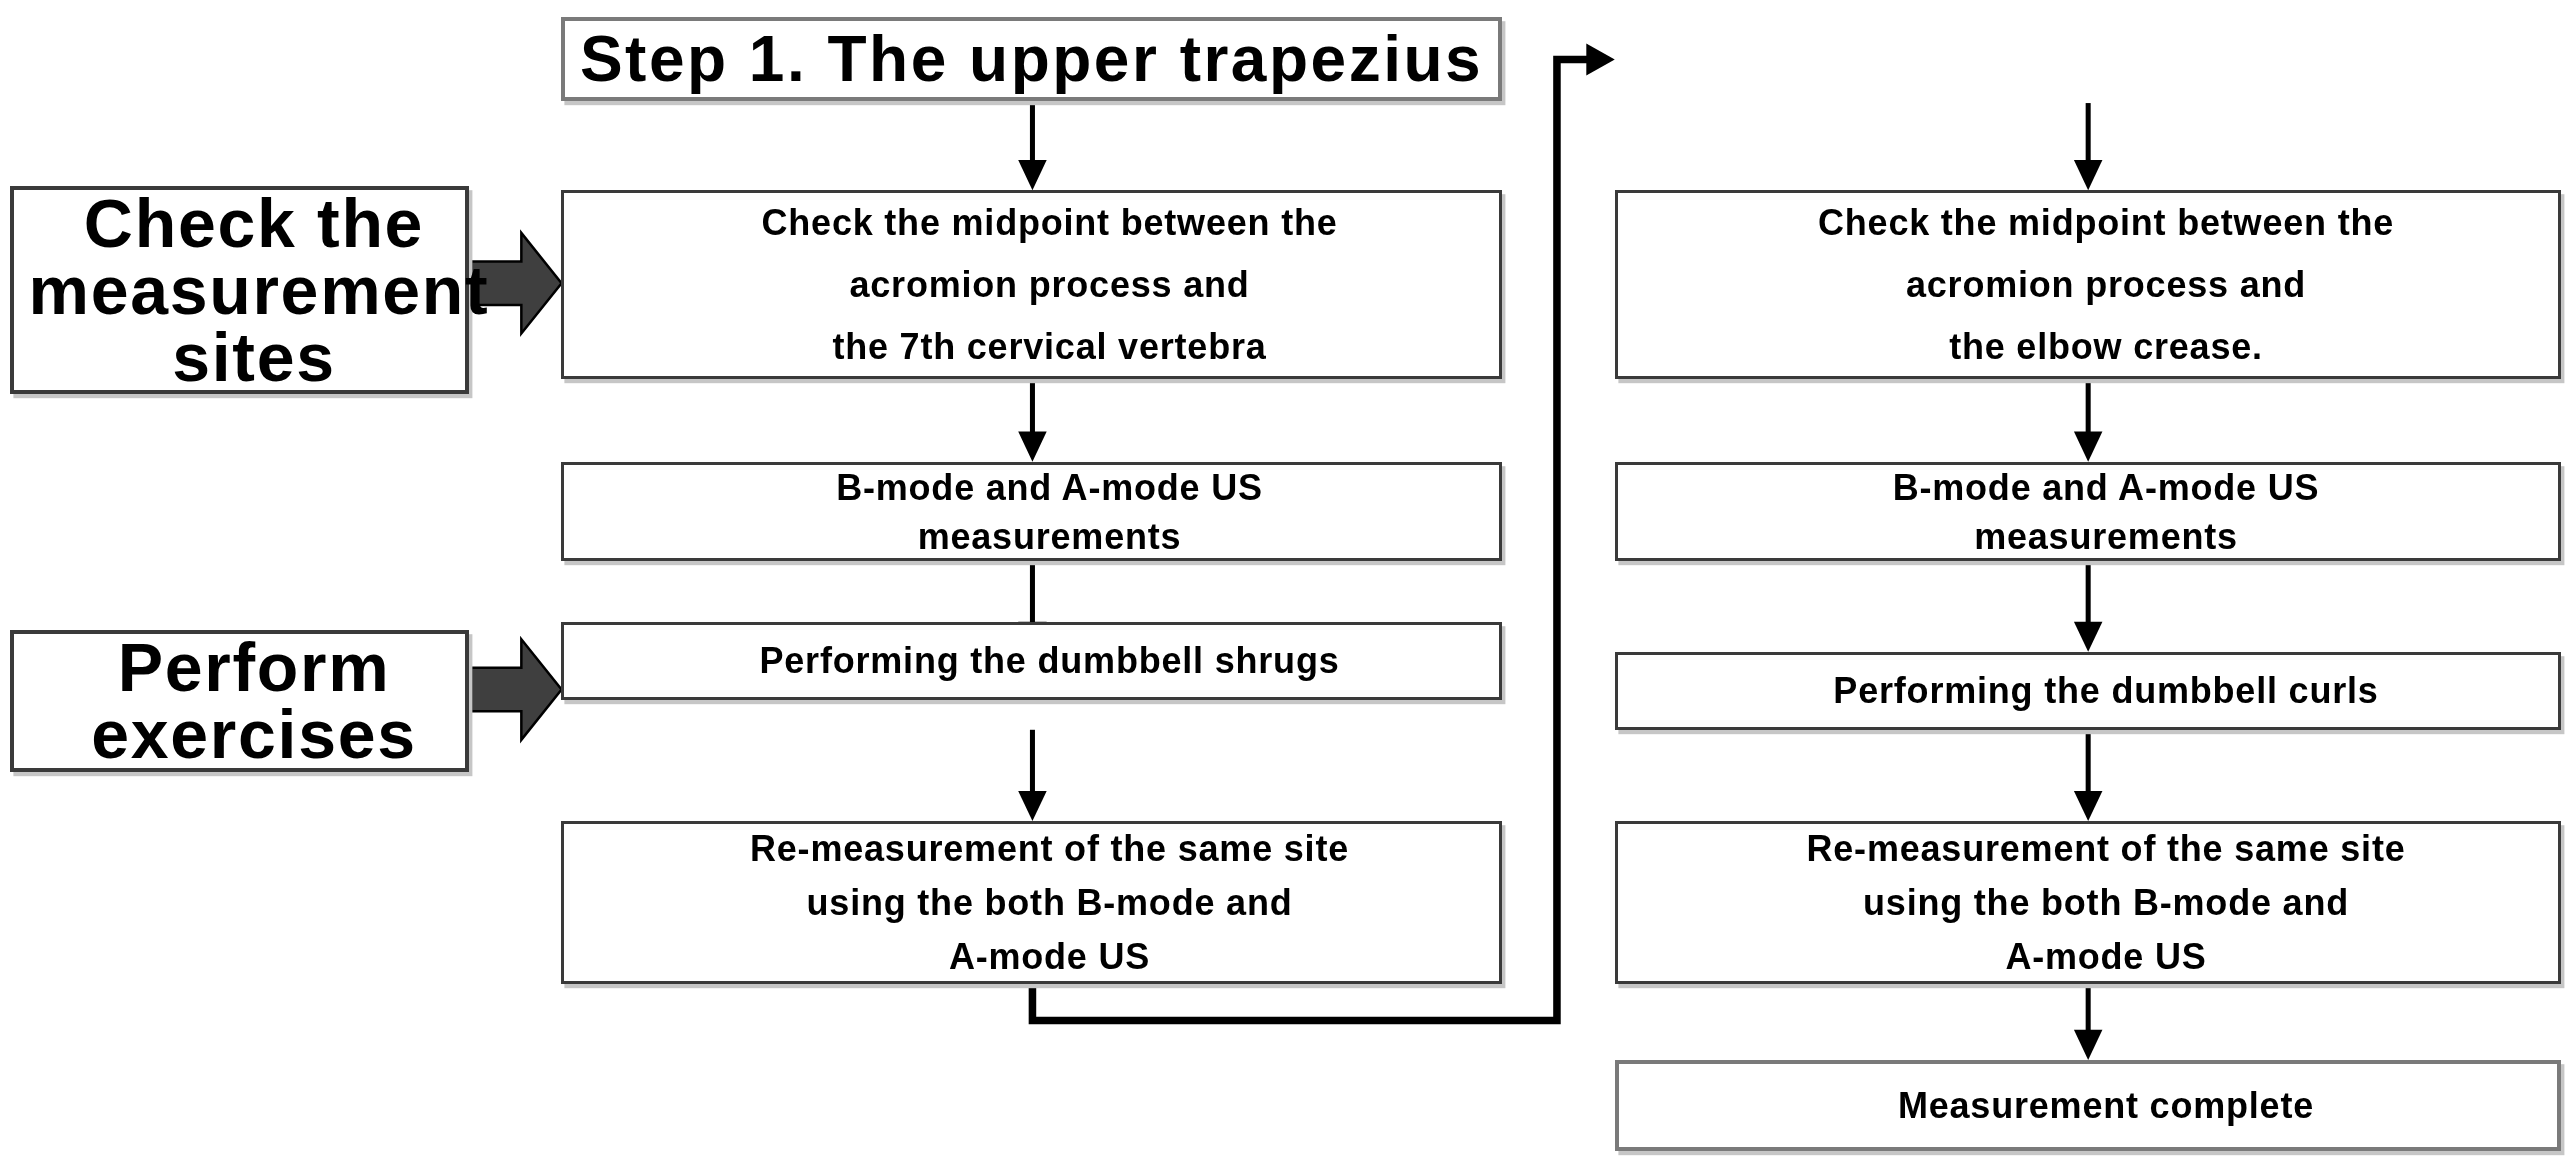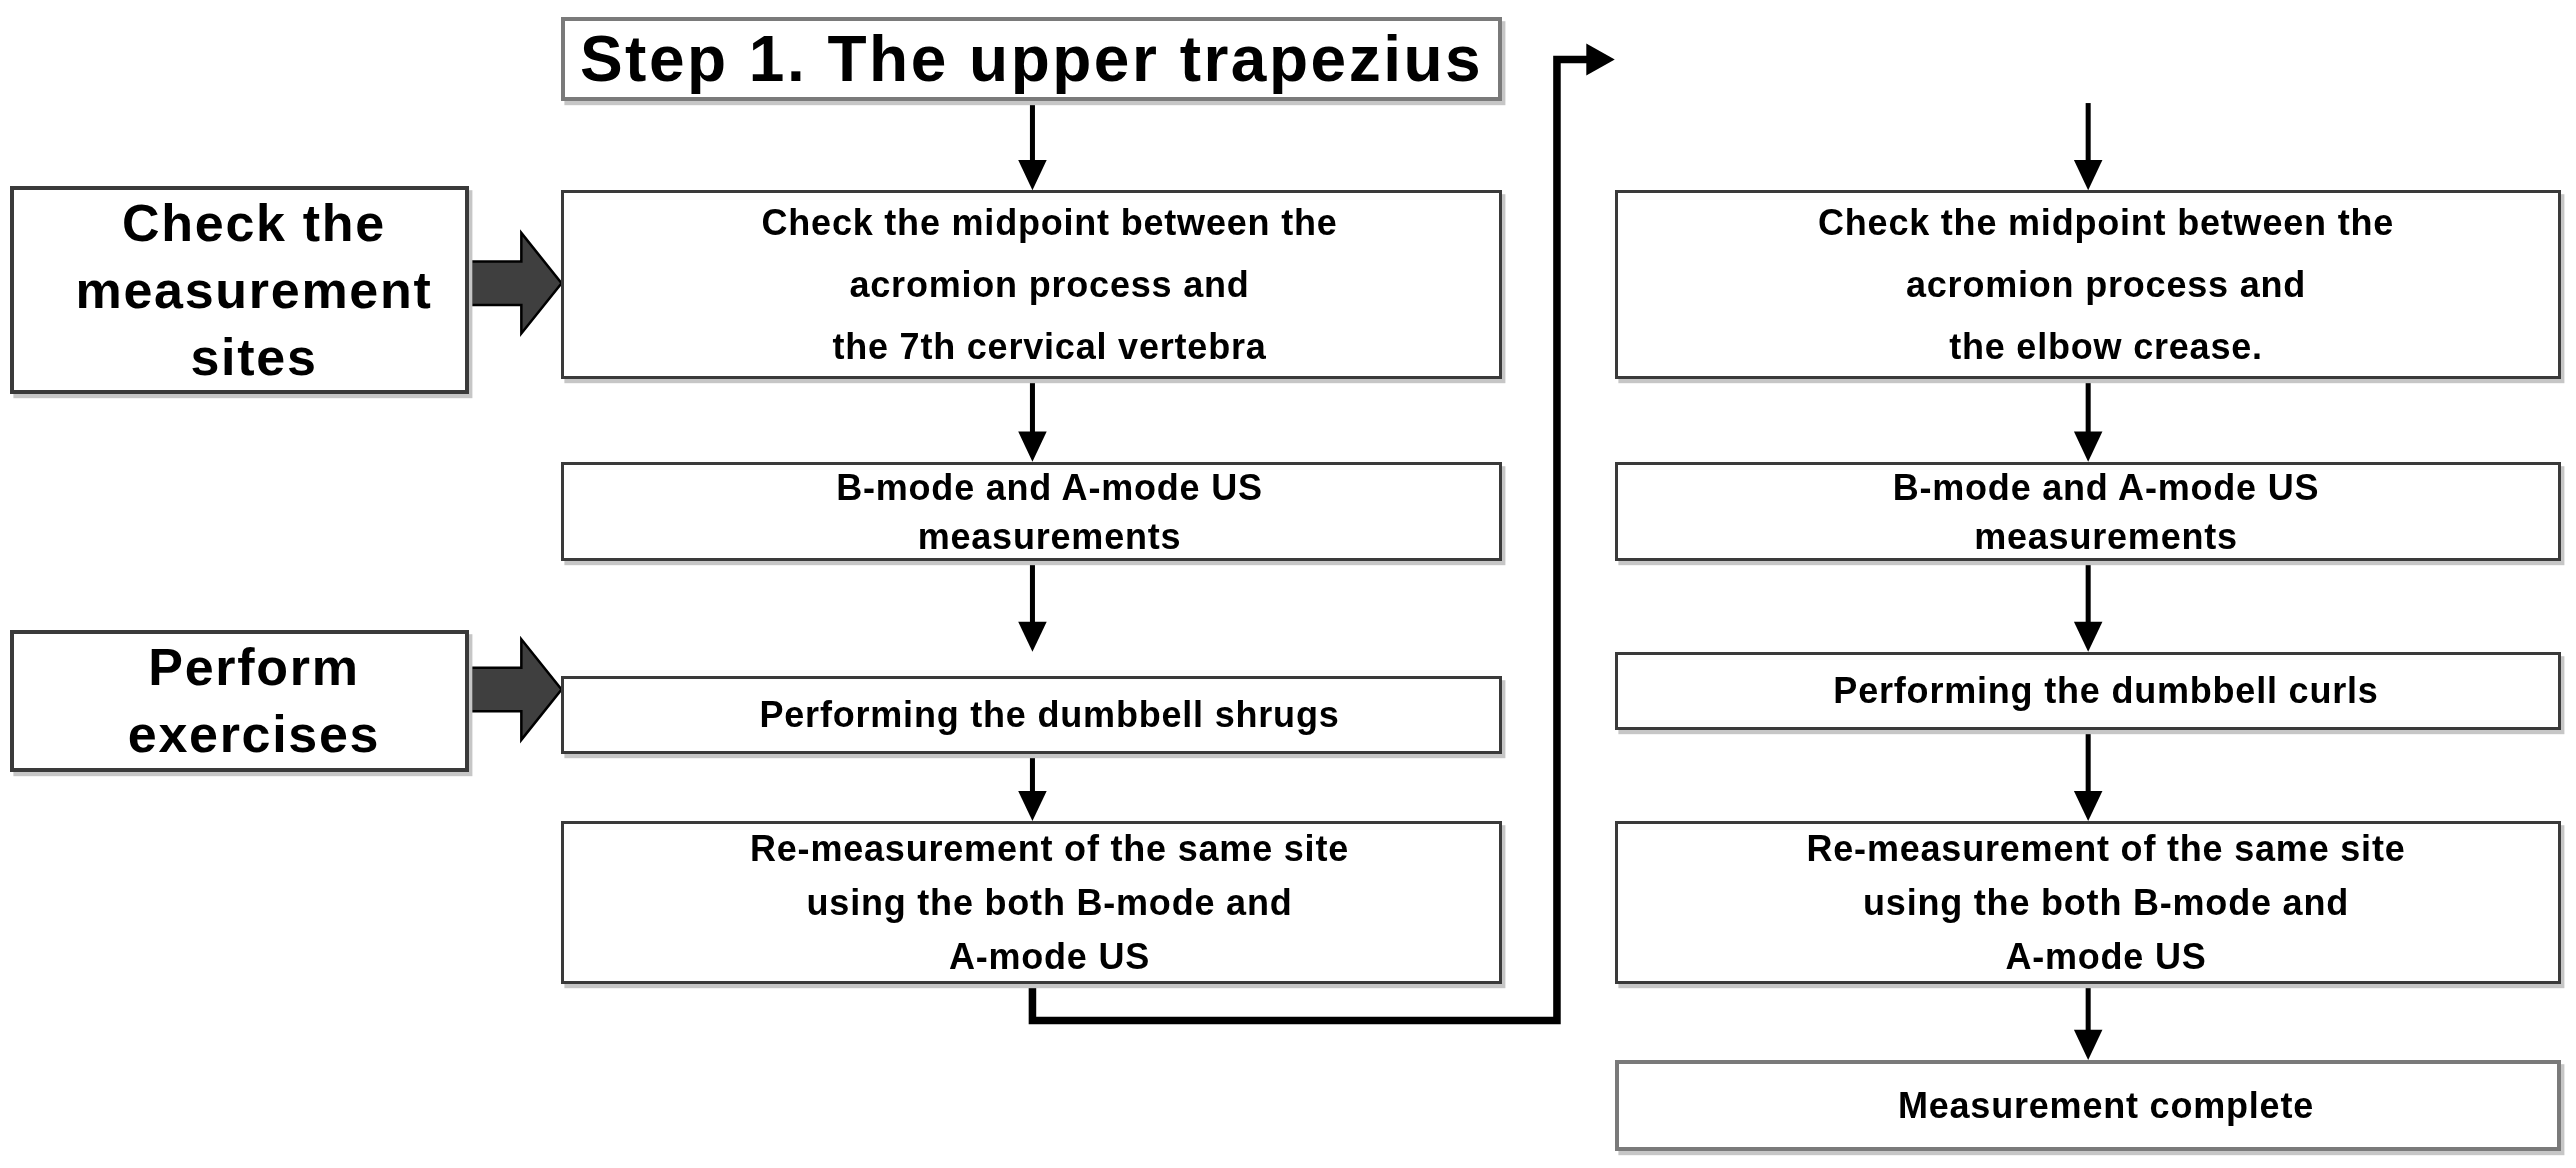--- a/index.html
+++ b/index.html
@@ -52,32 +52,32 @@
   }
   .process-text {
     font-size: 36px;
     letter-spacing: 0.8px;
     padding-left: 36px;
   }
   .lh-74 { line-height: 62px; }
   .lh-64 { line-height: 54px; }
   .lh-58 { line-height: 49px; }
   .side-label-text {
-    font-size: 52px;
+    font-size: 68px;
     letter-spacing: 1.7px;
     line-height: 67px;
     padding-left: 29px;
   }
   
   .pos-label-a   { left: 10px;   top: 186px;  width: 459px;  height: 208px; }
   .pos-label-b   { left: 10px;   top: 618px;  width: 459px;  height: 142px; margin-top: 12px; }
   .pos-l-header  { left: 561px;  top: 17px;   width: 941px; height: 84px; }
   .pos-l-box1    { left: 561px;  top: 190px;  width: 941px; height: 189px; }
   .pos-l-box2    { left: 561px;  top: 462px;  width: 941px; height: 99px; }
-  .pos-l-box3    { left: 561px;  top: 676px;  width: 941px; height: 78px;  }
+  .pos-l-box3    { left: 561px;  top: 622px;  width: 941px; height: 78px;  }
   .pos-l-box4    { left: 561px;  top: 821px;  width: 941px; height: 163px; }
   .pos-r-header  { left: 1615px; top: 17px;   width: 946px; height: 86px; }
   .pos-r-box1    { left: 1615px; top: 190px;  width: 946px; height: 189px; }
   .pos-r-box2    { left: 1615px; top: 462px;  width: 946px; height: 99px; }
   .pos-r-box3    { left: 1615px; top: 652px;  width: 946px; height: 78px;  }
   .pos-r-box4    { left: 1615px; top: 821px;  width: 946px; height: 163px; }
   .pos-r-box5    { left: 1615px; top: 1060px; width: 946px; height: 91px; }
 </style>
 </head>
 <body>

